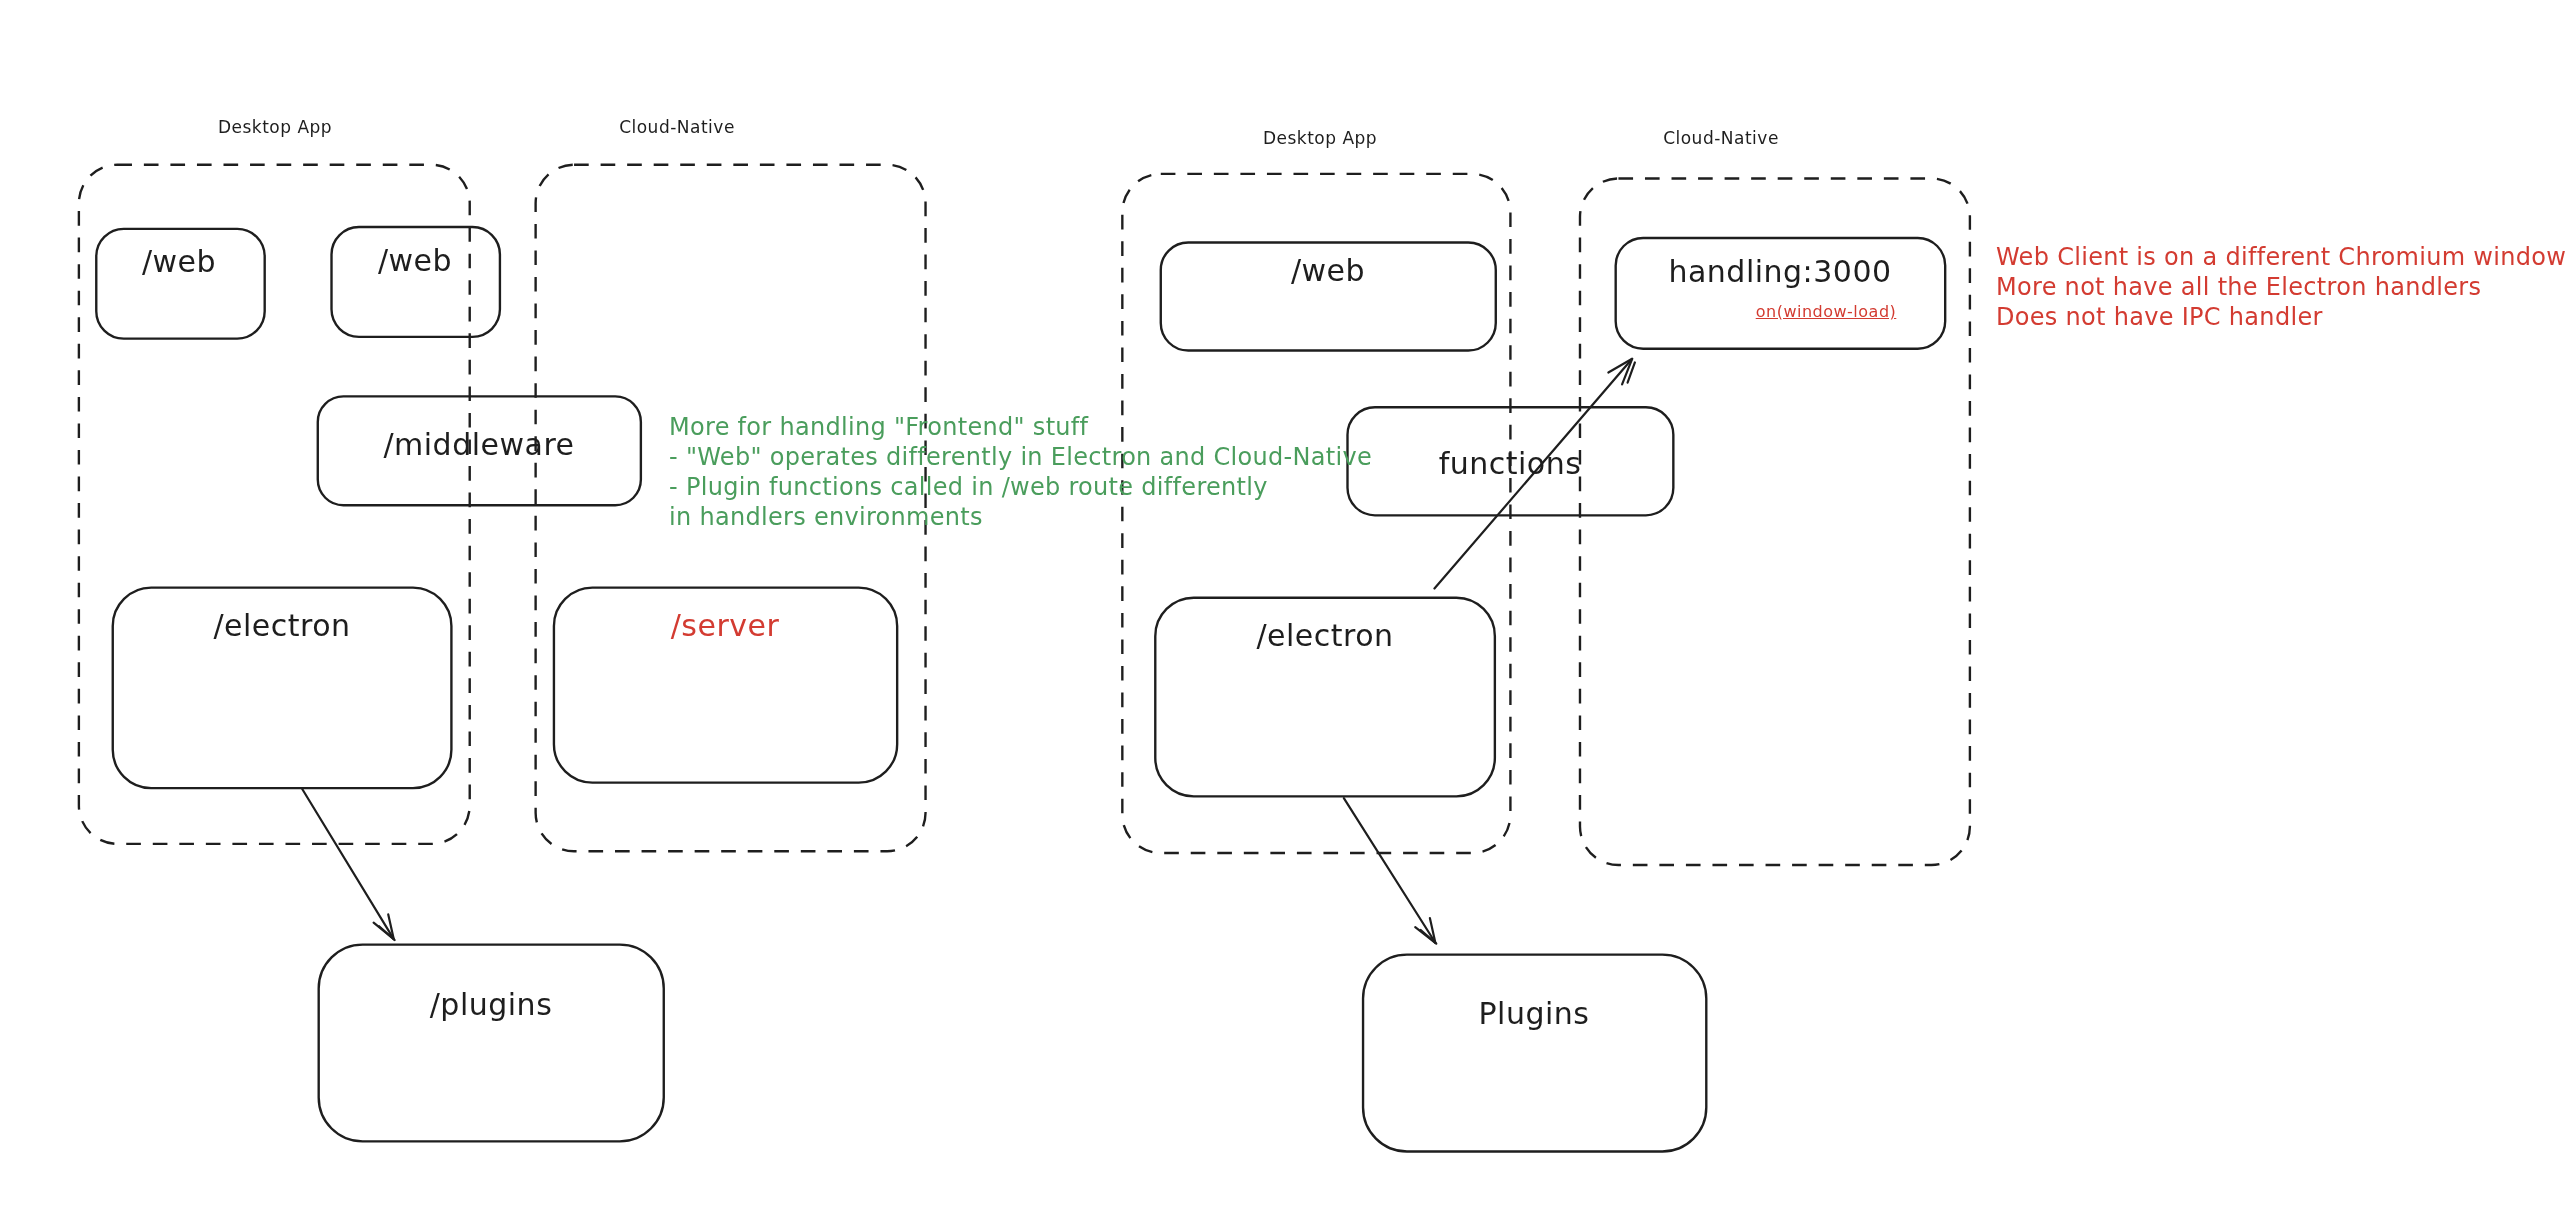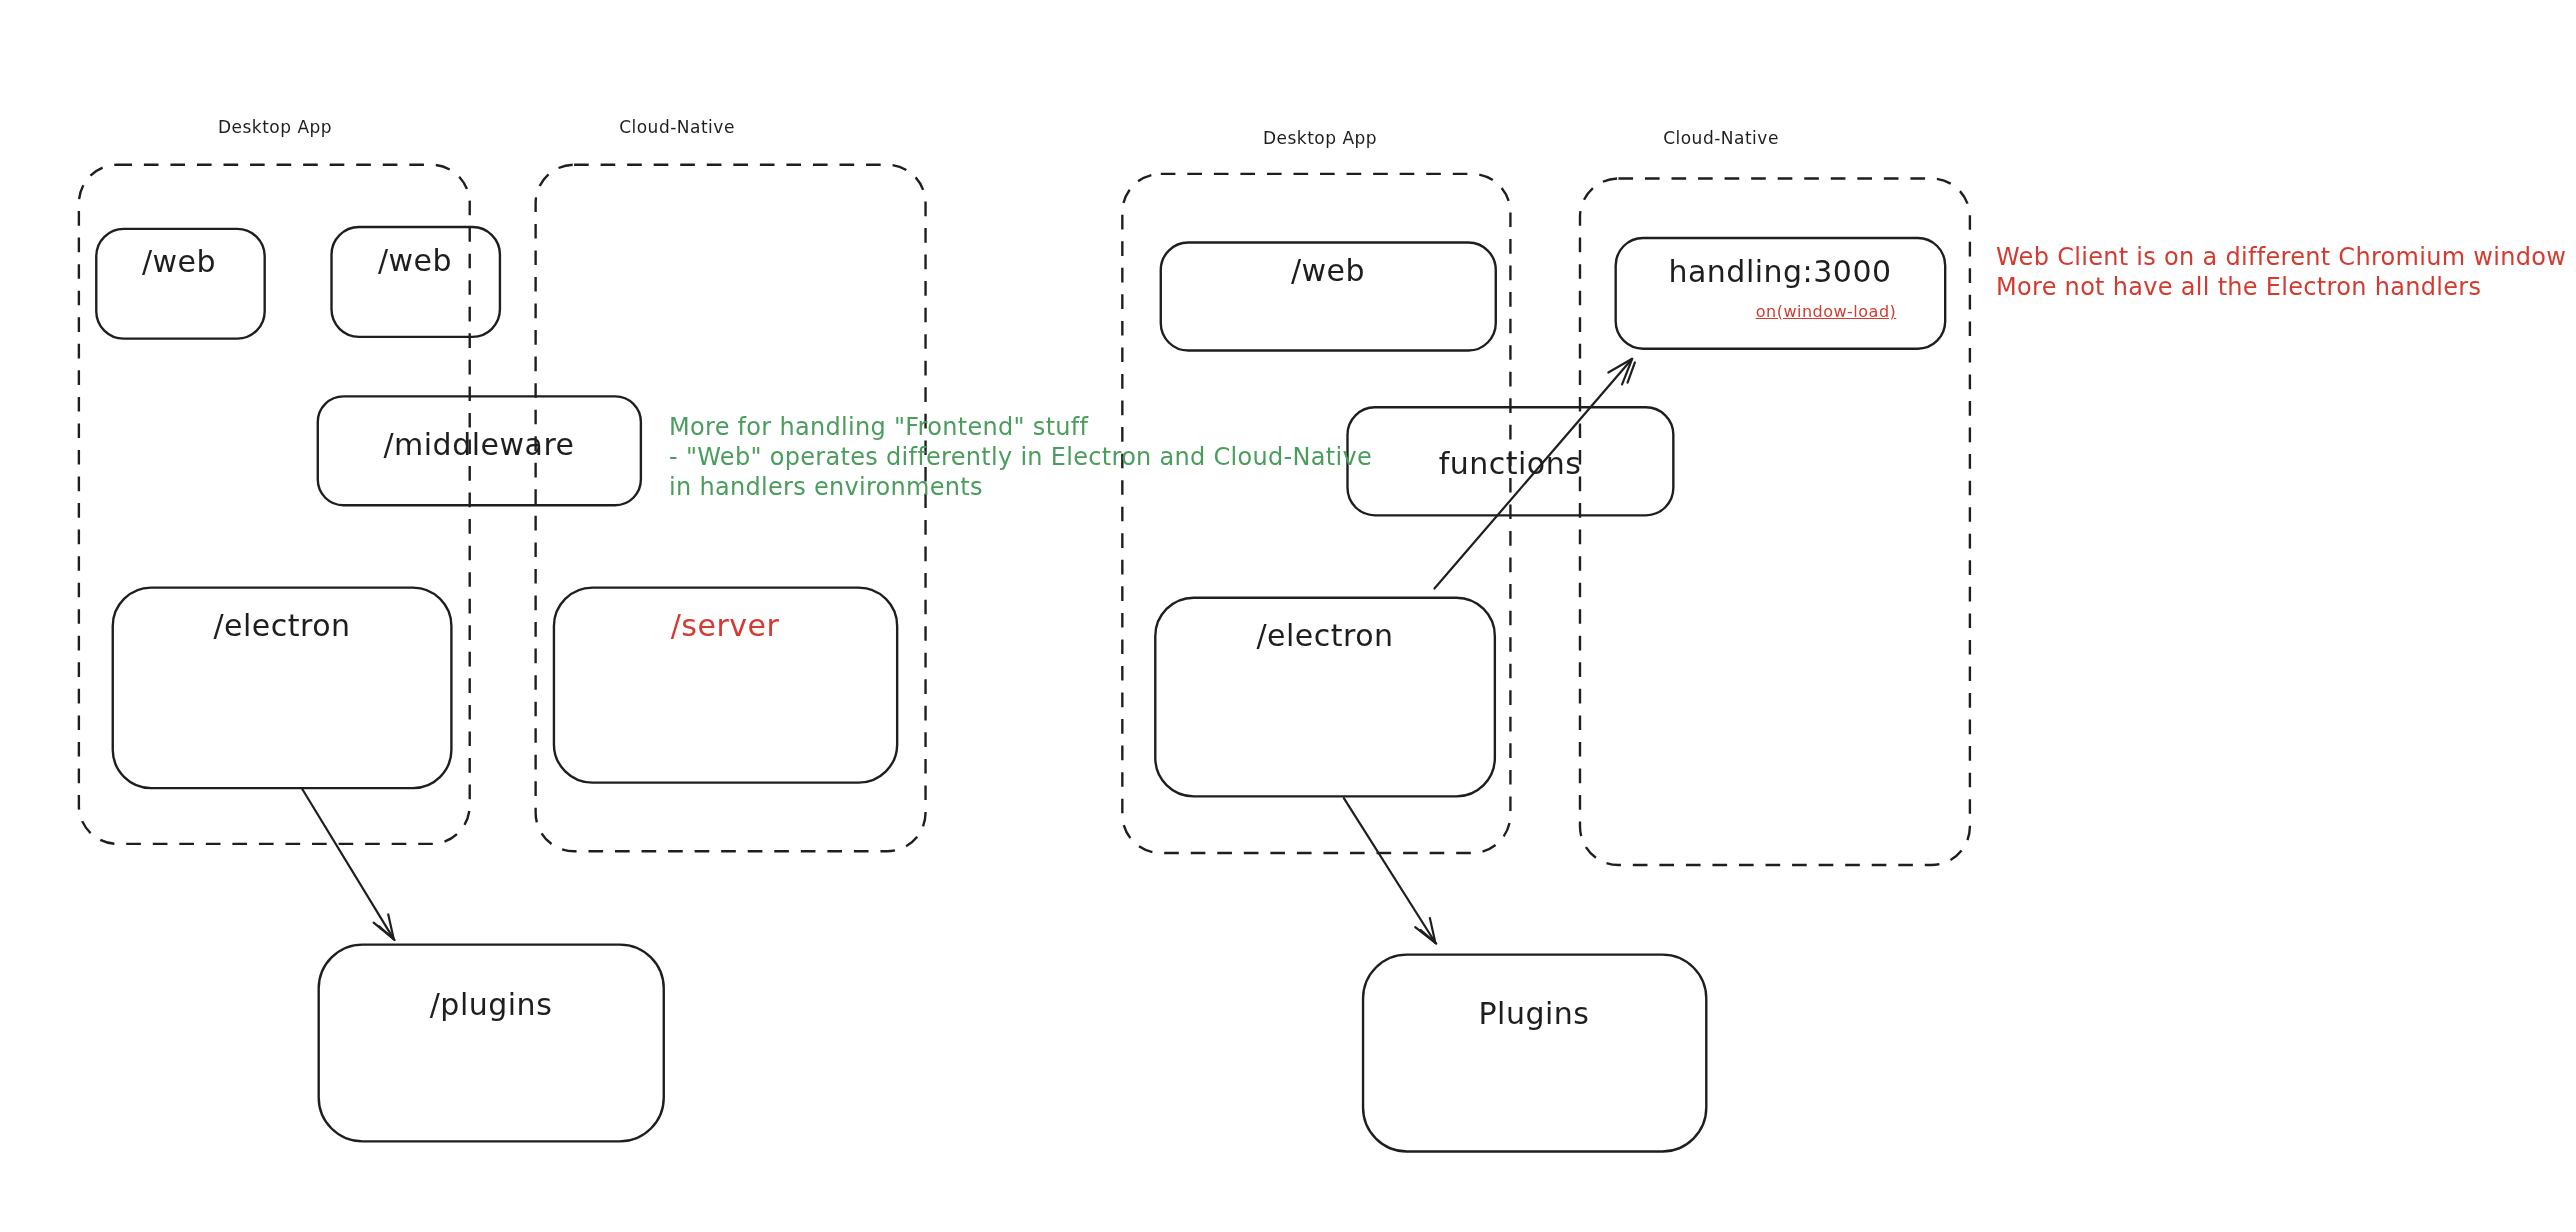--- a/index.html
+++ b/index.html
@@ -94,22 +94,24 @@
   <div class="lbl" style="left:1328px;top:253px">/web</div>
   <div class="lbl" style="left:1780px;top:254px">handling:3000</div>
   <div class="lbl red small" style="left:1826px;top:302px">on(window-load)</div>
   <div class="lbl" style="left:1510px;top:446px">functions</div>
   <div class="lbl" style="left:1325px;top:618px">/electron</div>
   <div class="lbl" style="left:1534px;top:996px">Plugins</div>
 
   <div class="note green" style="left:669px;top:412px">
     <div>More for handling "Frontend" stuff</div>
     <div>- "Web" operates differently in Electron and Cloud-Native</div>
+    <div>- Plugin functions called in /web route differently</div>
     <div>in handlers environments</div>
   </div>
 
   <div class="note red" style="left:1996px;top:242px">
     <div>Web Client is on a different Chromium window</div>
     <div>More not have all the Electron handlers</div>
+    <div>Does not have IPC handler</div>
   </div>
 
 </div>
 
 
 </body></html>

